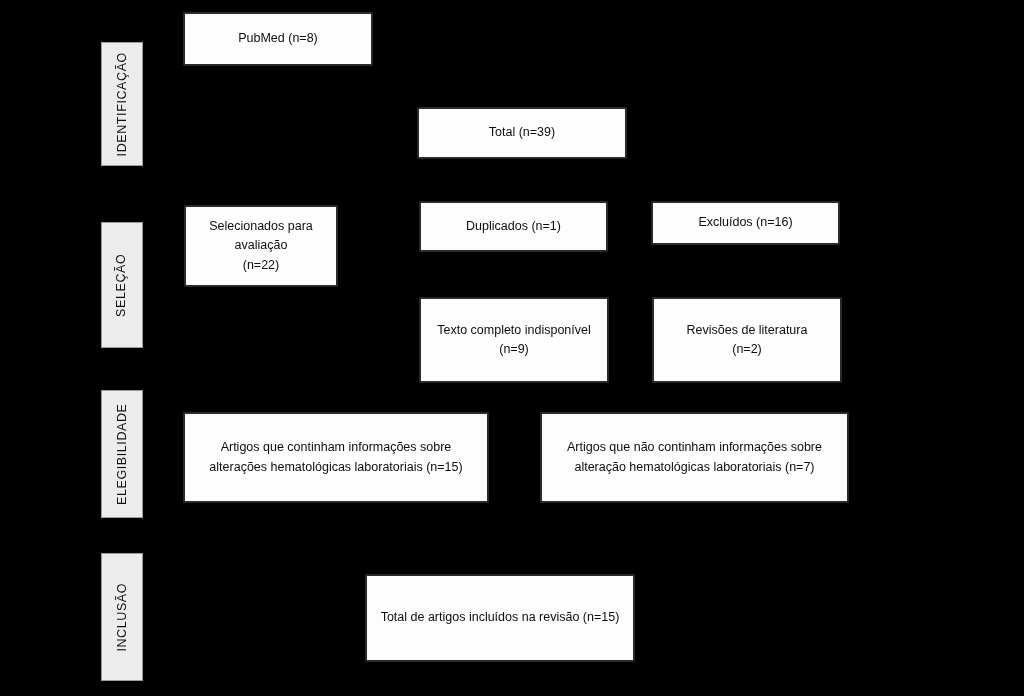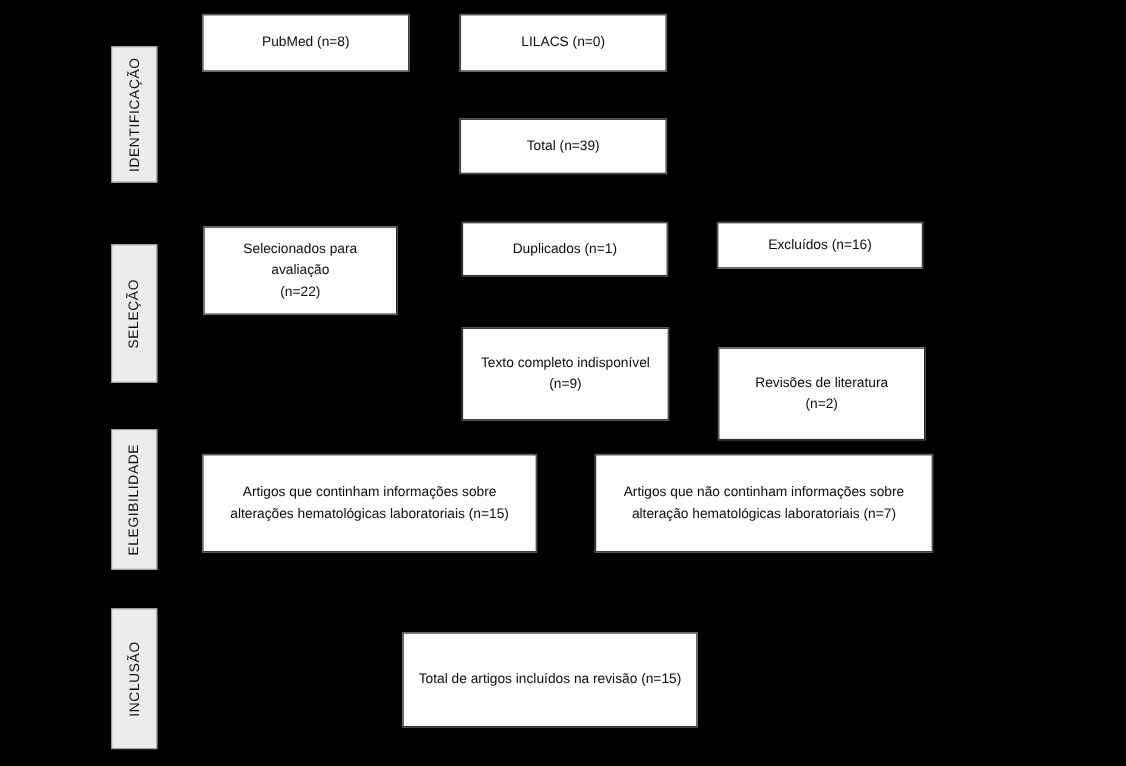--- a/index.html
+++ b/index.html
@@ -56,26 +56,26 @@
   }
   .node > span {
     display: block;
     white-space: pre-line;
   }
 
   
   .n-pubmed    { left:184px; top:13px;  width:188px; height:52px; }
   .n-lilacs    { left:418px; top:13px;  width:188px; height:52px; }
   .n-capes     { left:652px; top:13px;  width:187px; height:52px; }
-  .n-total     { left:418px; top:108px; width:188px; height:50px;text-align:center; }
-  .n-selec     { left:185px; top:206px; width:176px; height:80px; }
+  .n-total     { left:418px; top:108px; width:208px; height:50px;text-align:center; }
+  .n-selec     { left:185px; top:206px; width:152px; height:80px; }
   .n-dup       { left:420px; top:202px; width:187px; height:49px; }
   .n-excl      { left:652px; top:202px; width:187px; height:36px; }
   .n-texto     { left:420px; top:298px; width:188px; height:84px; }
-  .n-revisoes  { left:653px; top:316px; width:188px; height:84px; }
+  .n-revisoes  { left:653px; top:298px; width:188px; height:84px; }
   .n-elig-yes  { left:184px; top:413px; width:304px; height:89px; }
   .n-elig-no   { left:541px; top:413px; width:307px; height:89px; }
   .n-incluidos { left:366px; top:575px; width:268px; height:86px; }
 
   .s-identificacao { left:101px; top:42px;  width:42px; height:124px; }
   .s-selecao       { left:101px; top:222px; width:42px; height:126px; }
   .s-elegibilidade { left:101px; top:390px; width:42px; height:128px; }
   .s-inclusao      { left:101px; top:553px; width:42px; height:128px; }
 </style>
 </head>
@@ -91,23 +91,20 @@
   </div>
   <div class="stage-label s-elegibilidade">
     <span>ELEGIBILIDADE</span>
   </div>
   <div class="stage-label s-inclusao">
     <span>INCLUSÃO</span>
   </div>
 
   <div class="node n-pubmed">
     <span>PubMed (n=8)</span>
-  </div>
-  <div class="node n-lilacs">
-    <span>LILACS (n=0)</span>
   </div>
   <div class="node n-total">
     <span>Total (n=39)</span>
   </div>
 
   <div class="node n-selec">
     <span>Selecionados para avaliação
 (n=22)</span>
   </div>
   <div class="node n-dup">

